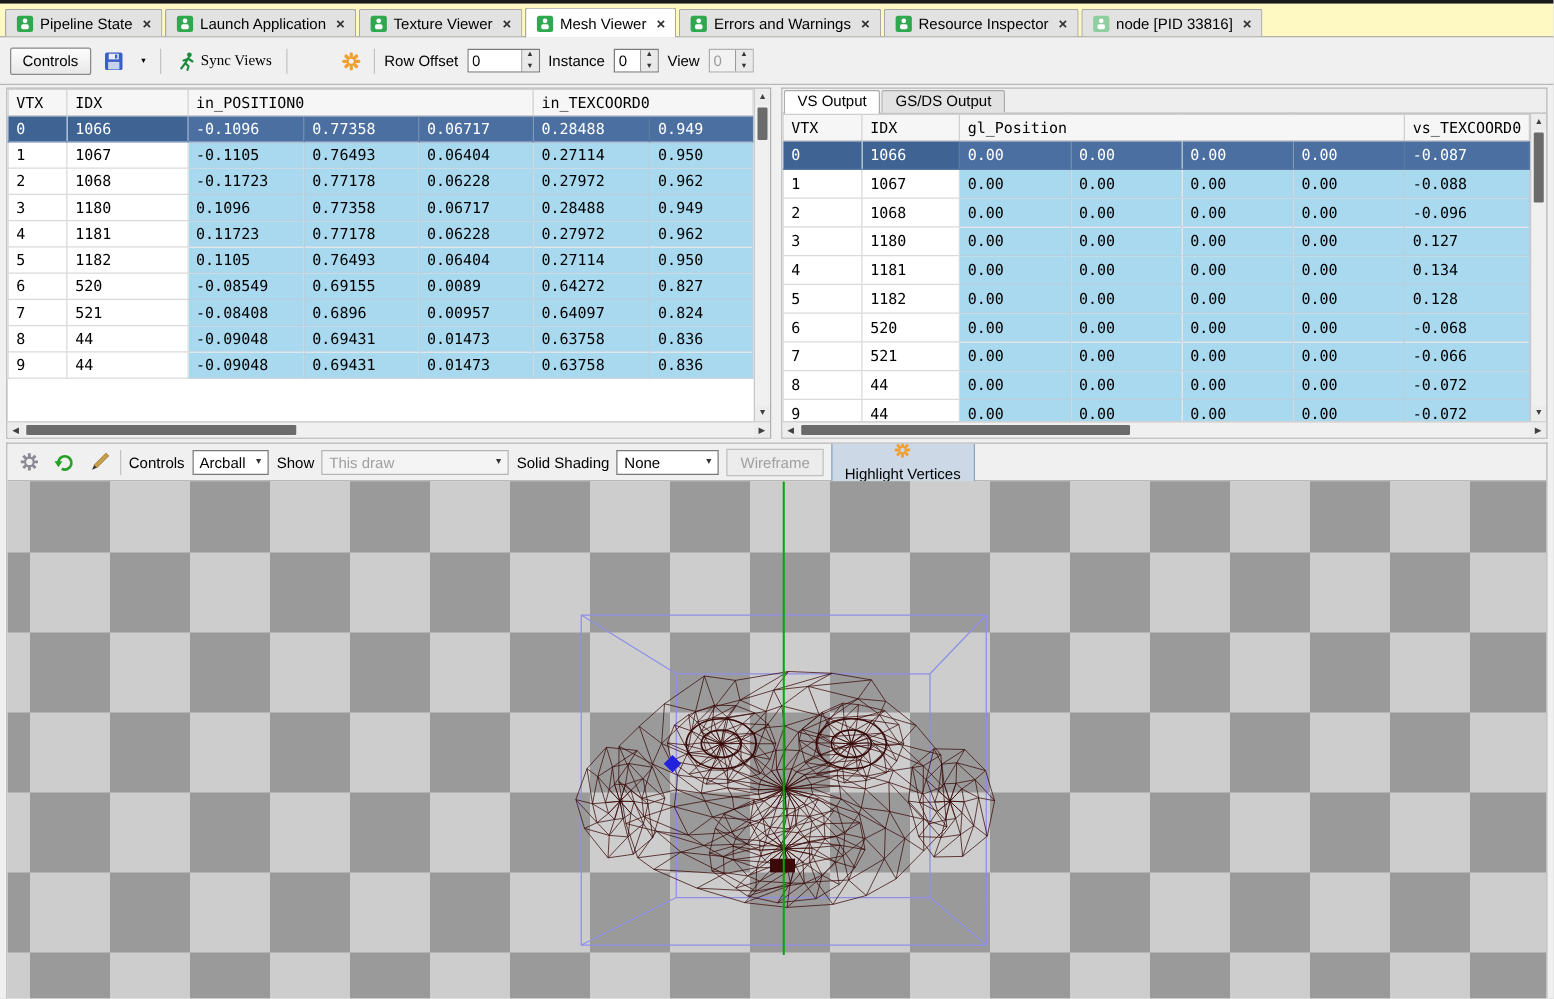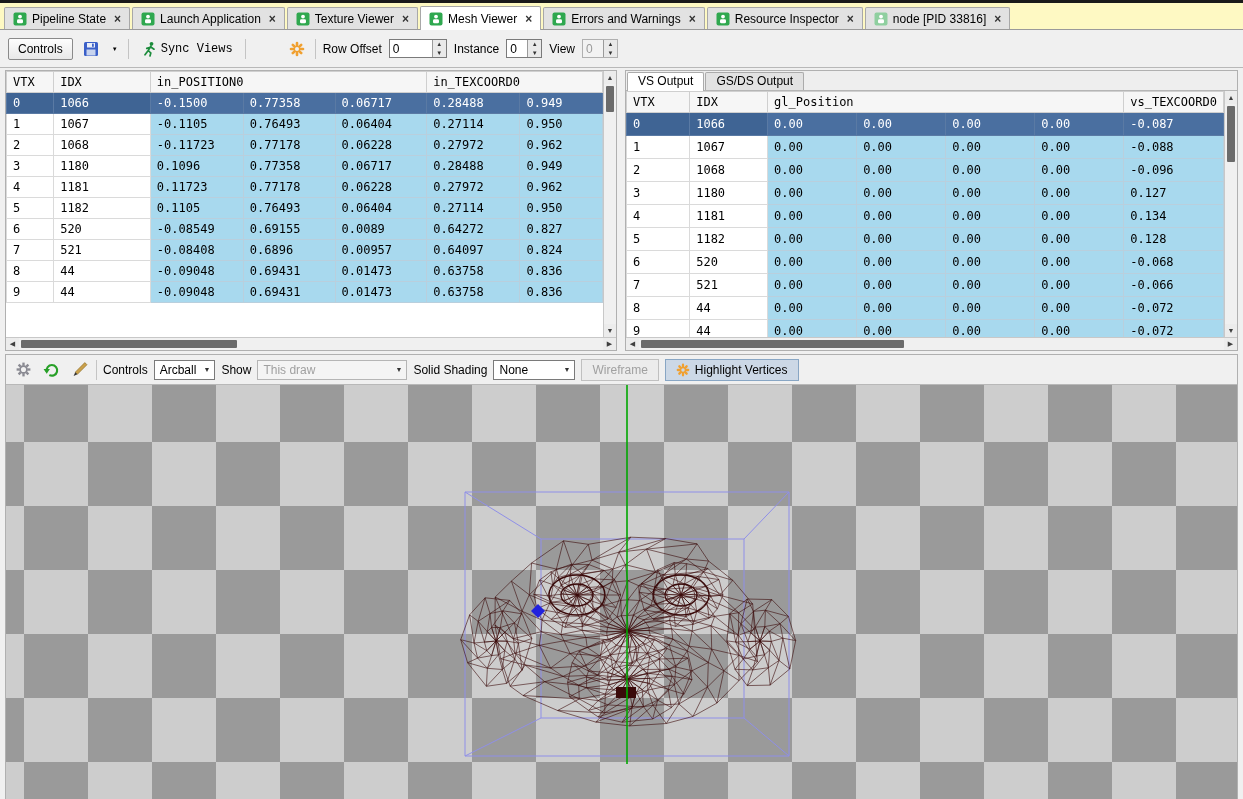--- a/index.html
+++ b/index.html
@@ -24,21 +24,21 @@
   .tab .tab-close{font-size:12px;font-weight:bold;color:#333;margin-left:3px;line-height:12px;}
 
   
   .toolbar{position:absolute;left:0;top:30px;width:1243px;height:38px;background:#f0f0f0;
     border-bottom:1px solid #b8b8b8;display:flex;align-items:center;padding:0 8px;gap:7px;}
   .btn{border:1px solid #8a8a8a;background:linear-gradient(#fdfdfd,#e8e8e8);padding:3px 9px;
     border-radius:2px;font-size:12px;font-family:inherit;}
   .icon-btn{border:1px solid transparent;background:transparent;width:22px;height:22px;
     display:inline-flex;align-items:center;justify-content:center;padding:0;}
   .icon-text-btn{border:1px solid transparent;background:transparent;display:inline-flex;
-    align-items:center;gap:4px;font-size:12px;font-family:Liberation Mono, monospace;padding:2px 4px;}
+    align-items:center;gap:4px;font-size:12px;font-family:Liberation Serif, serif;padding:2px 4px;}
   .caret-btn{border:1px solid transparent;background:transparent;width:12px;height:22px;
     font-size:6px;padding:0;}
   .sep{width:1px;height:20px;background:#c4c4c4;}
   .tb-label{font-size:12px;}
   .spinbox{display:inline-flex;border:1px solid #7a7a7a;background:#fff;height:19px;align-items:stretch;}
   .spinbox input{border:none;outline:none;font:12px "Liberation Sans",sans-serif;padding:0 3px;}
   .spinbox .arrows{display:flex;flex-direction:column;width:14px;border-left:1px solid #9a9a9a;}
   .spinbox .arr{flex:1;font-size:6px;line-height:8px;text-align:center;background:#e9e9e9;
     color:#333;border:none;padding:0;}
   .spinbox.disabled{border-color:#b0b0b0;background:#f2f2f2;}
@@ -84,21 +84,21 @@
   #preview-tabs{height:21px;}
   .preview-toolbar{height:30px;background:#f0f0f0;border-bottom:1px solid #b8b8b8;display:flex;
     align-items:center;gap:6px;padding:0 6px;flex:0 0 auto;}
   .combo{display:inline-flex;align-items:center;border:1px solid #7a7a7a;background:#fff;
     height:20px;padding:0 18px 0 5px;position:relative;min-width:60px;}
   .combo .cbo-caret{position:absolute;right:4px;font-size:7px;color:#333;}
   .combo.disabled{border-color:#b5b5b5;background:#f4f4f4;color:#a0a0a0;}
   .tbtn{border:1px solid #c0c0c0;background:#ececec;color:#a0a0a0;padding:3px 10px;
     font-size:12px;font-family:inherit;}
   .tbtn.on{display:inline-flex;align-items:center;gap:5px;background:#ccd8e6;
-    border:1px solid #88a6c4;color:#000;}
+    border:1px solid #88a6c4;color:#000;flex-direction:column;}
   .preview-canvas{flex:1 1 auto;position:relative;overflow:hidden;
     background-color:var(--ckl);
     background-image:conic-gradient(var(--ckd) 0deg 90deg,var(--ckl) 90deg 180deg,var(--ckd) 180deg 270deg,var(--ckl) 270deg 360deg);
     background-size:128px 128px;background-position:-46px -7px;}
   #mesh-svg{position:absolute;left:0;top:0;}
 </style>
 </head>
 <body>
 
 <div id="window">
@@ -245,21 +245,21 @@
                 <th colspan="1">VTX</th>
                 <th colspan="1">IDX</th>
                 <th colspan="3">in_POSITION0</th>
                 <th colspan="2">in_TEXCOORD0</th>
               </tr>
             </thead>
             <tbody>
               <tr class="sel">
                 <td>0</td>
                 <td>1066</td>
-                <td class="hl">-0.1500</td>
+                <td class="hl">-0.1096</td>
                 <td class="hl">0.77358</td>
                 <td class="hl">0.06717</td>
                 <td class="hl">0.28488</td>
                 <td class="hl">0.949</td>
               </tr>
               <tr>
                 <td>1</td>
                 <td>1067</td>
                 <td class="hl">-0.1105</td>
                 <td class="hl">0.76493</td>

